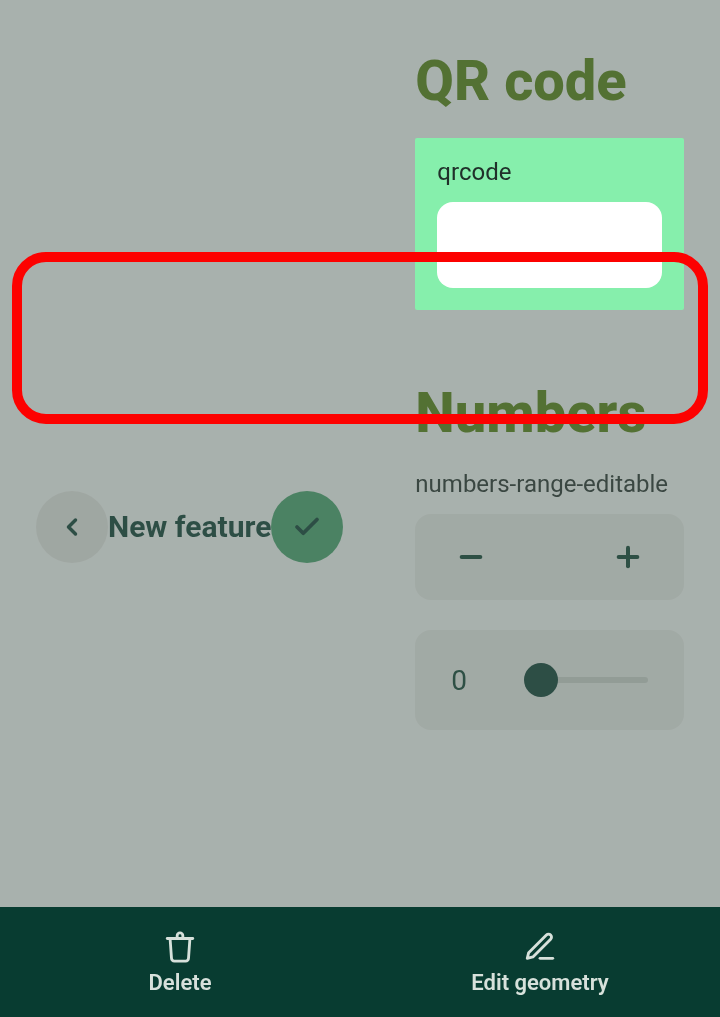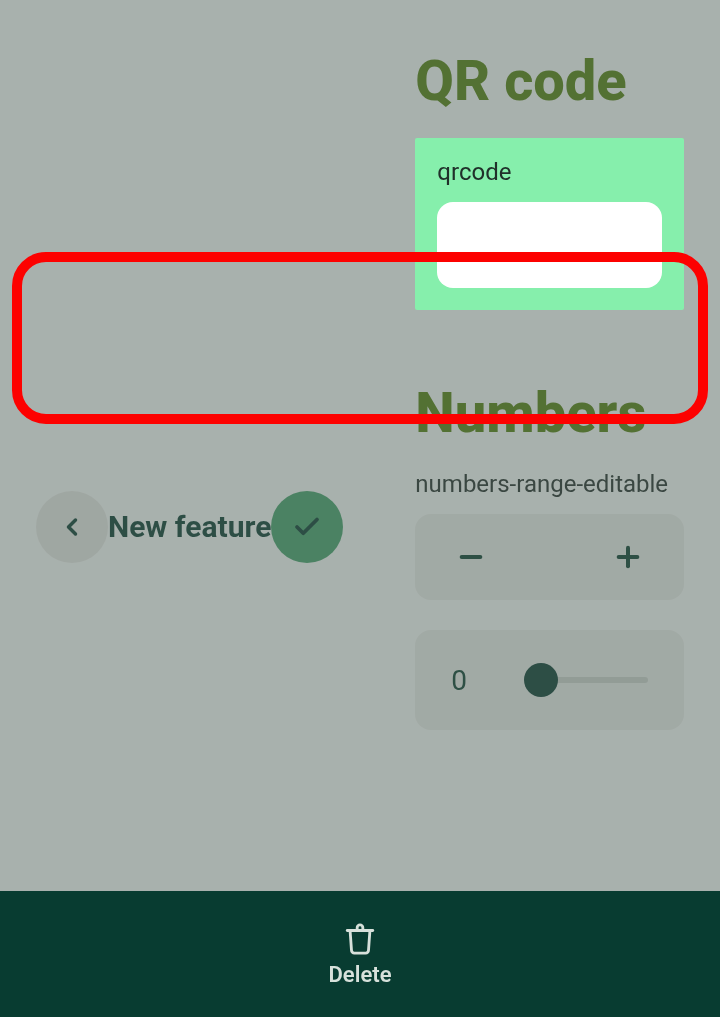--- a/index.html
+++ b/index.html
@@ -119,21 +119,21 @@
   }
   .slider-thumb {
     position: absolute; top: 50%; left: 8%;
     transform: translate(-50%, -50%);
     width: 34px; height: 34px; border-radius: 50%;
     background: #083c31;
   }
 
   .bottom-bar {
     position: absolute; left: 0; right: 0; bottom: 0;
-    height: 126px;
+    height: 110px;
     background: #083c31;
     display: flex;
     z-index: 20;
   }
   .bottom-btn {
     flex: 1; display: flex; flex-direction: column; align-items: center; justify-content: center;
     color: #d7e1db; gap: 6px;
   }
   .bottom-btn span { font-size: 22px; font-weight: 600; }
 
@@ -223,15 +223,22 @@
 
   <div class="bottom-bar">
     <div class="bottom-btn">
       <svg width="34" height="34" viewBox="0 0 24 24" fill="none" stroke="#d7e1db" stroke-width="2" stroke-linecap="round" stroke-linejoin="round">
         <polyline points="3 6 5 6 21 6"></polyline>
         <path d="M19 6l-1 14a2 2 0 0 1-2 2H8a2 2 0 0 1-2-2L5 6"></path>
         <path d="M10 6V4a2 2 0 0 1 2-2h0a2 2 0 0 1 2 2v2"></path>
       </svg>
       <span>Delete</span>
     </div>
+    <div class="bottom-btn">
+      <svg width="34" height="34" viewBox="0 0 24 24" fill="none" stroke="#d7e1db" stroke-width="2" stroke-linecap="round" stroke-linejoin="round">
+        <path d="M12 20h9"></path>
+        <path d="M16.5 3.5a2.121 2.121 0 0 1 3 3L7 19l-4 1 1-4 12.5-12.5z"></path>
+      </svg>
+      <span>Edit geometry</span>
+    </div>
   </div>
 
 </div>
 
 </body></html>

